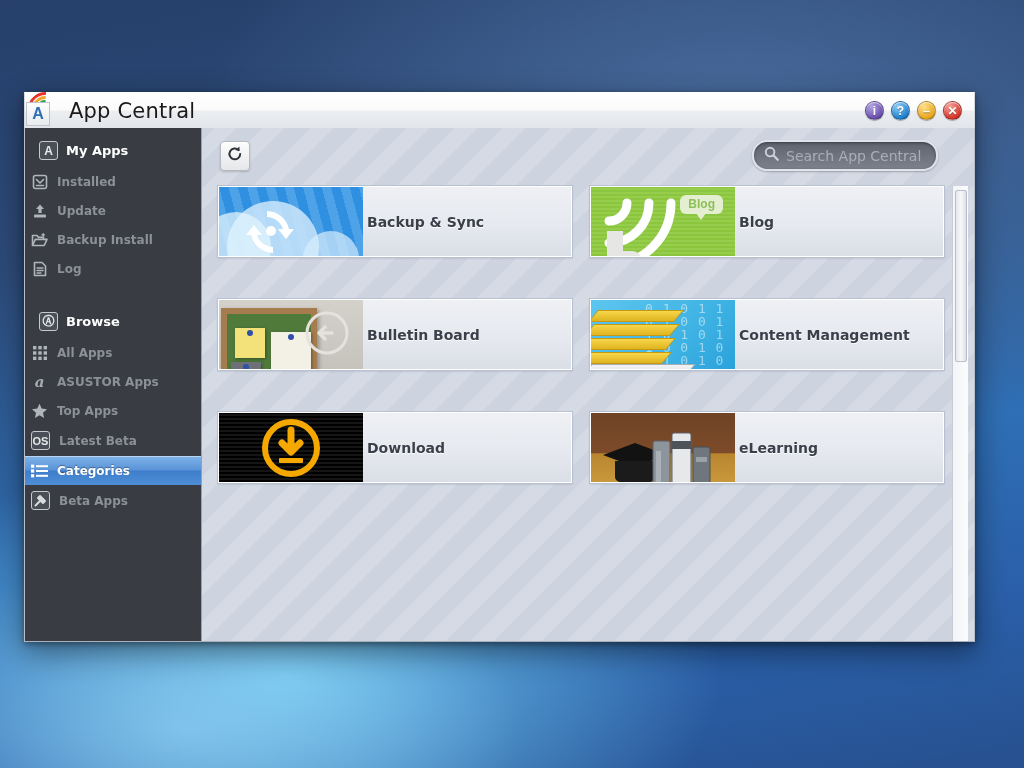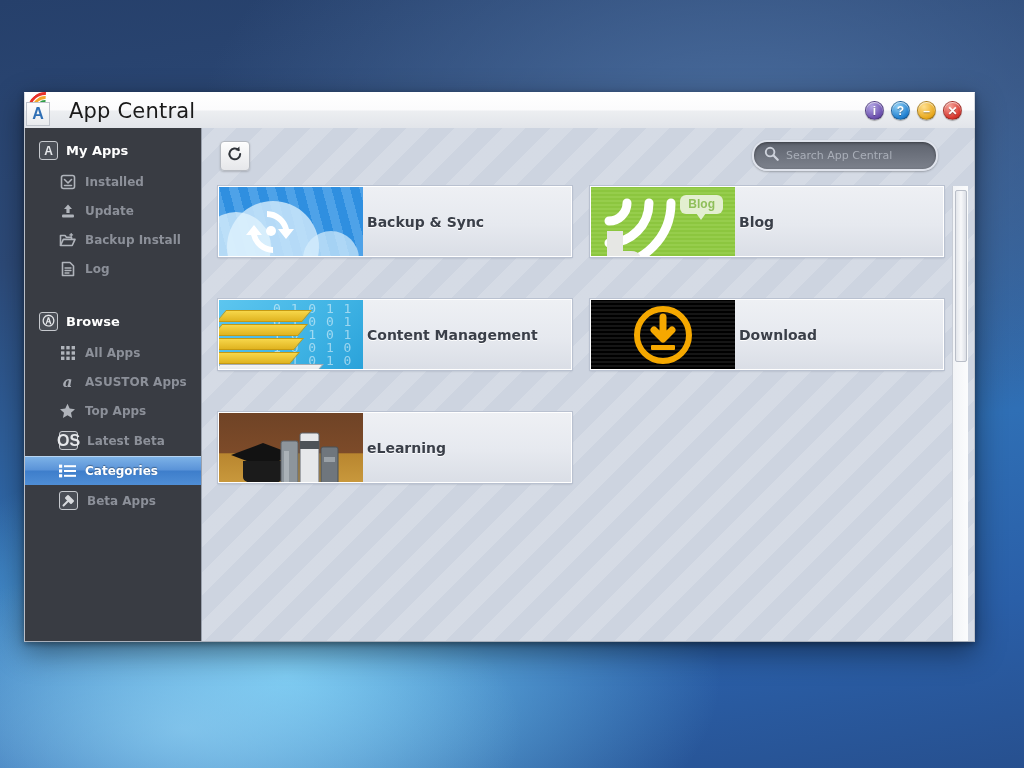--- a/index.html
+++ b/index.html
@@ -106,21 +106,21 @@
     position: relative;
     font-family: "DejaVu Sans", sans-serif;
   }
   .nav-group-title {
     display: flex; align-items: center; gap: 8px;
     padding: 7px 0 7px 14px;
     color: #ffffff; font-size: 13px; font-weight: bold;
   }
   .nav-item {
     display: flex; align-items: center; gap: 9px;
-    padding: 6px 0 6px 34px;
+    padding: 6px 0 6px 6px;
     color: #8c9099; font-size: 12px; font-weight: bold;
     cursor: pointer; position: relative;
   }
   .nav-item.active {
     background: linear-gradient(to bottom, #7fb4e8 0%, #5a93d8 48%, #3e7ecb 52%, #4f8ed6 100%);
     color: #ffffff;
     text-shadow: 0 -1px 1px rgba(0,0,0,.35);
     box-shadow: inset 0 1px 0 rgba(255,255,255,.45);
   }
   .nav-item.active .ico { color: #ffffff; border-color: #ffffff; }
@@ -175,21 +175,21 @@
     border-radius: 15px;
     background: linear-gradient(to bottom, #5e636e, #7c818c);
     border: 2px solid #dfe3ec;
     box-shadow: 0 1px 2px rgba(0,0,0,.25), inset 0 1px 3px rgba(0,0,0,.4);
     display: flex; align-items: center; padding: 0 10px;
     cursor: text;
   }
   #search-wrap .s-ico { flex: 0 0 16px; margin-right: 6px; opacity: .85; }
   #search-input {
     flex: 1; background: transparent; border: 0; outline: 0;
-    color: #e9ecf1; font-size: 11px;
+    color: #e9ecf1; font-size: 14px;
     font-family: "DejaVu Sans", sans-serif;
   }
   #search-input::placeholder { color: #a9aeb8; }
 
   #tile-grid {
     position: absolute; left: 0; right: 0; top: 58px; bottom: 0;
     padding: 0 30px 0 16px;
     display: grid;
     grid-template-columns: 1fr 1fr;
     grid-auto-rows: 113px;
@@ -460,21 +460,21 @@
       <div class="nav-item">
         <span class="ico">
           <svg width="17" height="16" viewBox="0 0 17 16" fill="#b0b4bb">
               <path d="M8.5 0.8 L10.7 5.6 L16 6.2 L12 9.8 L13.1 15 L8.5 12.3 L3.9 15 L5 9.8 L1 6.2 L6.3 5.6 Z"></path>
             </svg>
         </span>
         <span>Top Apps</span>
       </div>
 
       <div class="nav-item">
-        <span class="badge-ico" style="font-size:16px;">OS</span>
+        <span class="badge-ico" style="font-size:11px;">OS</span>
         <span>Latest Beta</span>
       </div>
 
       <div class="nav-item active">
         <span class="ico">
           <svg width="17" height="14" viewBox="0 0 17 14" fill="currentColor">
               <rect x="0" y="0.6" width="3.2" height="3.2"></rect>
               <rect x="0" y="5.4" width="3.2" height="3.2"></rect>
               <rect x="0" y="10.2" width="3.2" height="3.2"></rect>
               <rect x="5" y="1.2" width="12" height="2"></rect>
@@ -547,20 +547,37 @@
                   <path d="M10 28 A18 18 0 0 0 28 10"></path>
                 </g>
                 <path d="M8 38 q0 0 0 0 l0 34 q0 6 6 6 l18 0 q10 0 10 -10 q0 -10 -10 -10 l-8 0 l0 -20 z" fill="#e6e7e4"></path>
               </svg>
             </span>
             <span class="bubble">Blog</span>
           </div>
           <div class="tile-label">Blog</div>
         </div>
 
+        <div class="tile">
+          <div class="tile-thumb th-bulletin">
+            <div class="board">
+                <i></i>
+              <div class="note n1"></div>
+              <div class="note n2"></div>
+              <div class="note n3"></div>
+            </div>
+            <span class="backcircle">
+              <svg width="44" height="44" viewBox="0 0 44 44">
+                <circle cx="22" cy="22" r="20" fill="none" stroke="#e4e2dd" stroke-width="3"></circle>
+                <path d="M27 22 H15 M20 16 L14 22 L20 28" fill="none" stroke="#e4e2dd" stroke-width="3.4" stroke-linecap="round" stroke-linejoin="round"></path>
+              </svg>
+            </span>
+          </div>
+          <div class="tile-label">Bulletin Board</div>
+        </div>
 
         <div class="tile">
           <div class="tile-thumb th-cms">
             <div class="binary">0 1 0 1 1 0 1 0 0 1 1 0 1 0 1 1 0 0 1 0 1 1 0 1 0 0 1 1 0 1 0 1 1 0 0 1 0 1</div>
             <div class="drawer">
               <div class="folder" style="left:6px; top:6px;"></div>
               <div class="folder" style="left:2px; top:20px;"></div>
               <div class="folder" style="left:-2px; top:34px;"></div>
               <div class="folder" style="left:-6px; top:48px;"></div>
               <div class="drawerbody"></div>

